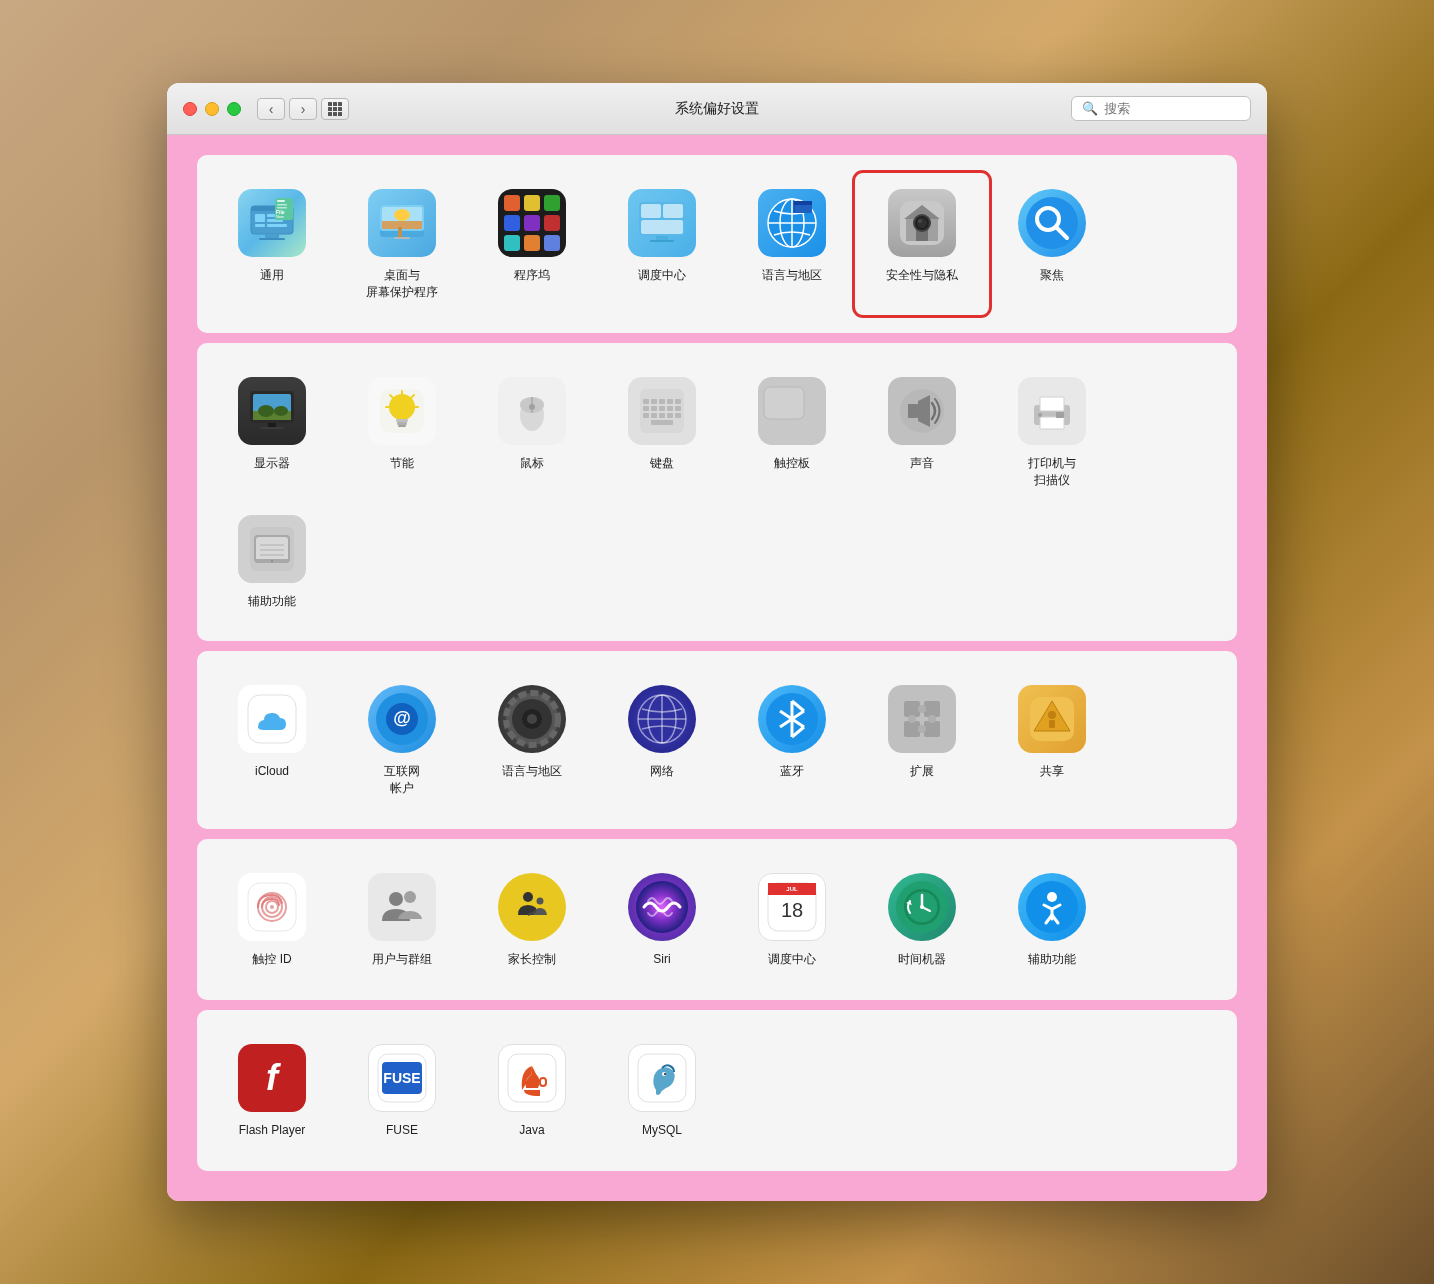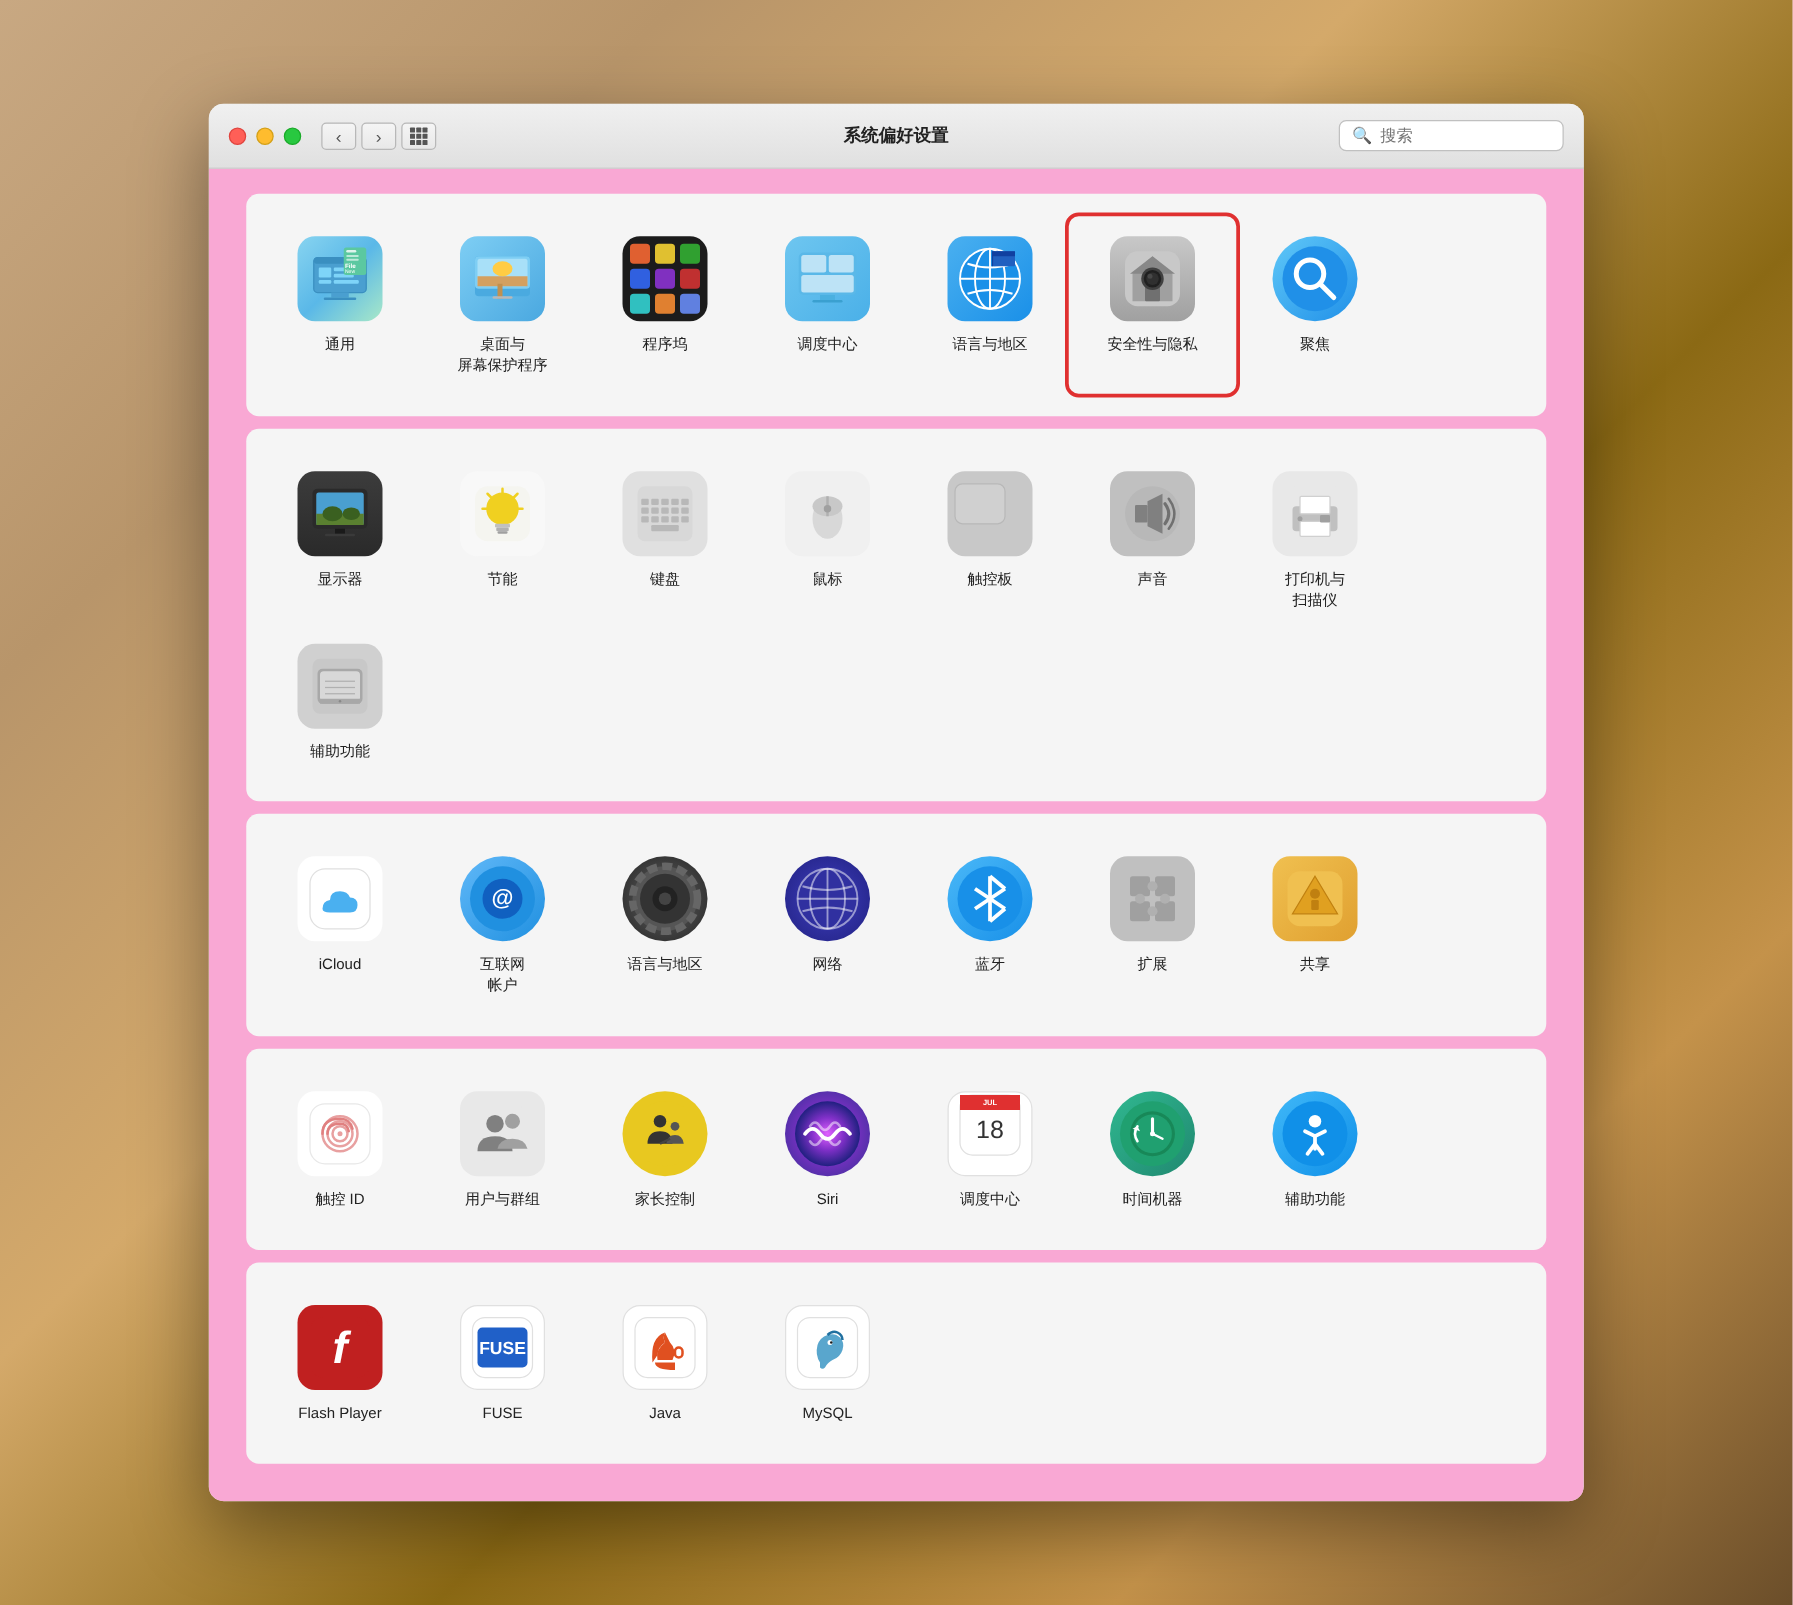--- a/index.html
+++ b/index.html
@@ -92,21 +92,21 @@
       height: 4px;
       background: #555;
       border-radius: 0.5px;
     }
 
     .title {
       position: absolute;
       left: 50%;
       transform: translateX(-50%);
       font-size: 14px;
-      font-weight: 700;
+      font-weight: 400;
       color: #222;
     }
 
     .search-box {
       margin-left: auto;
       display: flex;
       align-items: center;
       background: white;
       border: 1px solid #c0c0c0;
       border-radius: 6px;
@@ -381,21 +381,21 @@
       background: radial-gradient(circle, #d060f0 0%, #8030c8 40%, #303090 100%);
       border-radius: 50%;
       display: flex; align-items: center; justify-content: center;
     }
 
     .icon-datetime {
       width: 68px; height: 68px;
       background: white;
       border-radius: 14px;
       border: 1px solid #e0e0e0;
-      display: flex; justify-content: center;
+      display: flex; align-items: center; justify-content: center;
     }
 
     .icon-timemachine {
       width: 68px; height: 68px;
       background: linear-gradient(135deg, #30b890 0%, #208870 100%);
       border-radius: 50%;
       display: flex; align-items: center; justify-content: center;
     }
 
     .icon-accessibility {
@@ -669,20 +669,36 @@
                 <line x1="14" y1="10" x2="17" y2="13" stroke="#f0d020" stroke-width="2" stroke-linecap="round"></line>
                 <line x1="10" y1="22" x2="14" y2="22" stroke="#f0d020" stroke-width="2" stroke-linecap="round"></line>
               </svg>
             </div>
           </div>
           <span class="icon-label">节能</span>
         </div>
 
         <div class="icon-item">
           <div class="icon-wrapper">
+            <div class="icon-mouse">
+              <svg width="52" height="52" viewBox="0 0 52 52">
+                <rect x="4" y="4" width="44" height="44" rx="10" fill="#f0f0f0"></rect>
+
+                <ellipse cx="26" cy="30" rx="12" ry="16" fill="#d8d8d8"></ellipse>
+                <ellipse cx="26" cy="20" rx="12" ry="8" fill="#c8c8c8"></ellipse>
+                <line x1="26" y1="12" x2="26" y2="28" stroke="#b0b0b0" stroke-width="2"></line>
+                <circle cx="26" cy="22" r="3" fill="#a0a0a0"></circle>
+              </svg>
+            </div>
+          </div>
+          <span class="icon-label">鼠标</span>
+        </div>
+
+        <div class="icon-item">
+          <div class="icon-wrapper">
             <div class="icon-keyboard">
               <svg width="52" height="52" viewBox="0 0 52 52">
                 <rect x="4" y="4" width="44" height="44" rx="6" fill="#d8d8d8"></rect>
                 <rect x="7" y="14" width="6" height="5" rx="1" fill="#b8b8b8"></rect>
                 <rect x="15" y="14" width="6" height="5" rx="1" fill="#b8b8b8"></rect>
                 <rect x="23" y="14" width="6" height="5" rx="1" fill="#b8b8b8"></rect>
                 <rect x="31" y="14" width="6" height="5" rx="1" fill="#b8b8b8"></rect>
                 <rect x="39" y="14" width="6" height="5" rx="1" fill="#b8b8b8"></rect>
                 <rect x="7" y="21" width="6" height="5" rx="1" fill="#b8b8b8"></rect>
                 <rect x="15" y="21" width="6" height="5" rx="1" fill="#b8b8b8"></rect>
@@ -696,36 +712,20 @@
                 <rect x="39" y="28" width="6" height="5" rx="1" fill="#b8b8b8"></rect>
                 <rect x="15" y="35" width="22" height="5" rx="1" fill="#b8b8b8"></rect>
               </svg>
             </div>
           </div>
           <span class="icon-label">键盘</span>
         </div>
 
         <div class="icon-item">
           <div class="icon-wrapper">
-            <div class="icon-mouse">
-              <svg width="52" height="52" viewBox="0 0 52 52">
-                <rect x="4" y="4" width="44" height="44" rx="10" fill="#f0f0f0"></rect>
-
-                <ellipse cx="26" cy="30" rx="12" ry="16" fill="#d8d8d8"></ellipse>
-                <ellipse cx="26" cy="20" rx="12" ry="8" fill="#c8c8c8"></ellipse>
-                <line x1="26" y1="12" x2="26" y2="28" stroke="#b0b0b0" stroke-width="2"></line>
-                <circle cx="26" cy="22" r="3" fill="#a0a0a0"></circle>
-              </svg>
-            </div>
-          </div>
-          <span class="icon-label">鼠标</span>
-        </div>
-
-        <div class="icon-item">
-          <div class="icon-wrapper">
             <div class="icon-trackpad">
               <svg width="52" height="52" viewBox="0 0 52 52">
                 <rect x="6" y="10" width="40" height="32" rx="6" fill="#d0d0d0" stroke="#b8b8b8" stroke-width="1"></rect>
               </svg>
             </div>
           </div>
           <span class="icon-label">触控板</span>
         </div>
 
         <div class="icon-item">

